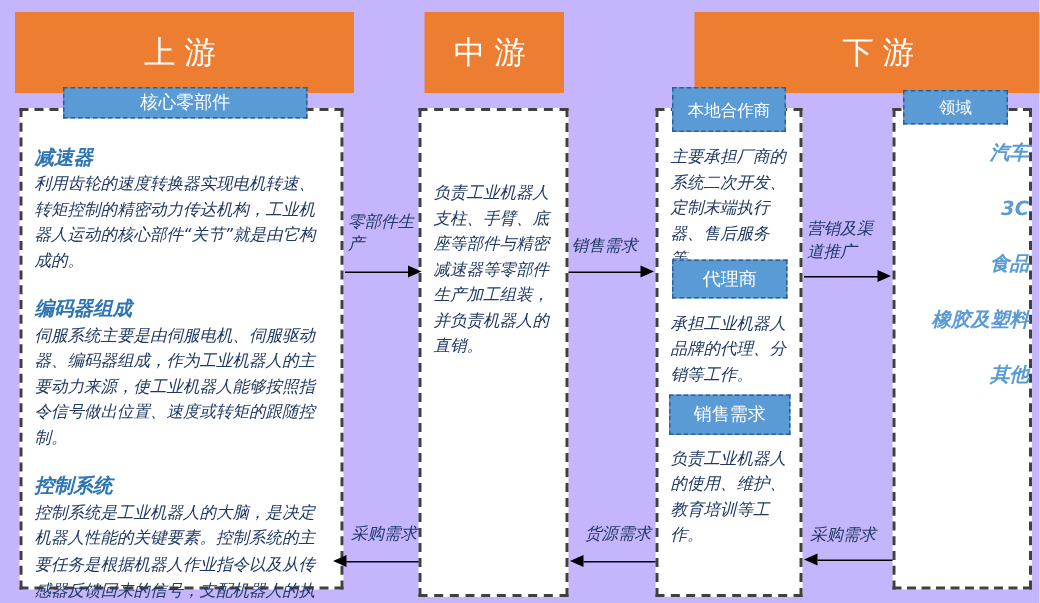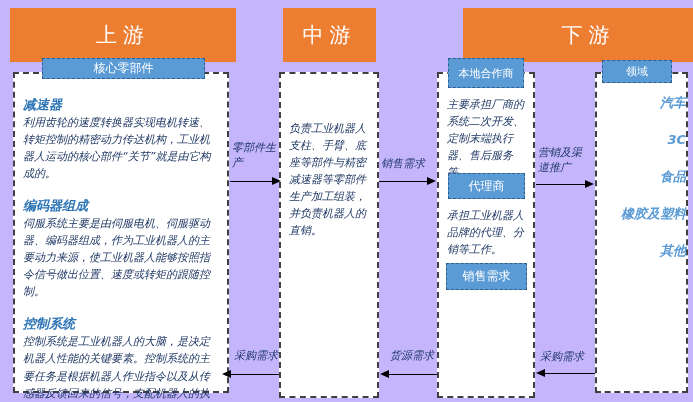--- a/index.html
+++ b/index.html
@@ -62,20 +62,21 @@
     <div class="body-txt">负责工业机器人支柱、手臂、底座等部件与精密减速器等零部件生产加工组装，并负责机器人的直销。</div>
   </div>
 
   <div class="hdr" style="left:463px; top:8px; width:251px; height:54px;">下游</div>
 
   <div class="dbox" style="left:437px; top:72px; width:98px; height:326px;">
     <div class="body-txt abs" style="left:8px; top:22px; width:84px;">主要承担厂商的系统二次开发、定制末端执行器、售后服务等。</div>
     <div class="tab" style="left:9px; top:99px; width:77px; height:26px;">代理商</div>
     <div class="body-txt abs" style="left:8px; top:133px; width:84px;">承担工业机器人品牌的代理、分销等工作。</div>
     <div class="tab" style="left:7px; top:189px; width:81px; height:27px;">销售需求</div>
+    <div class="body-txt abs" style="left:8px; top:223px; width:86px;">负责工业机器人的使用、维护、教育培训等工作。</div>
   </div>
   <div class="tab" style="left:448px; top:58px; width:76px; height:30px; font-size:11px;">本地合作商</div>
 
   <div class="dbox" style="left:595px; top:72px; width:93px; height:321px; padding-top:17px;">
     <div class="field-item">汽车</div>
     <div class="field-item">3C</div>
     <div class="field-item">食品</div>
     <div class="field-item">橡胶及塑料</div>
     <div class="field-item">其他</div>
   </div>

